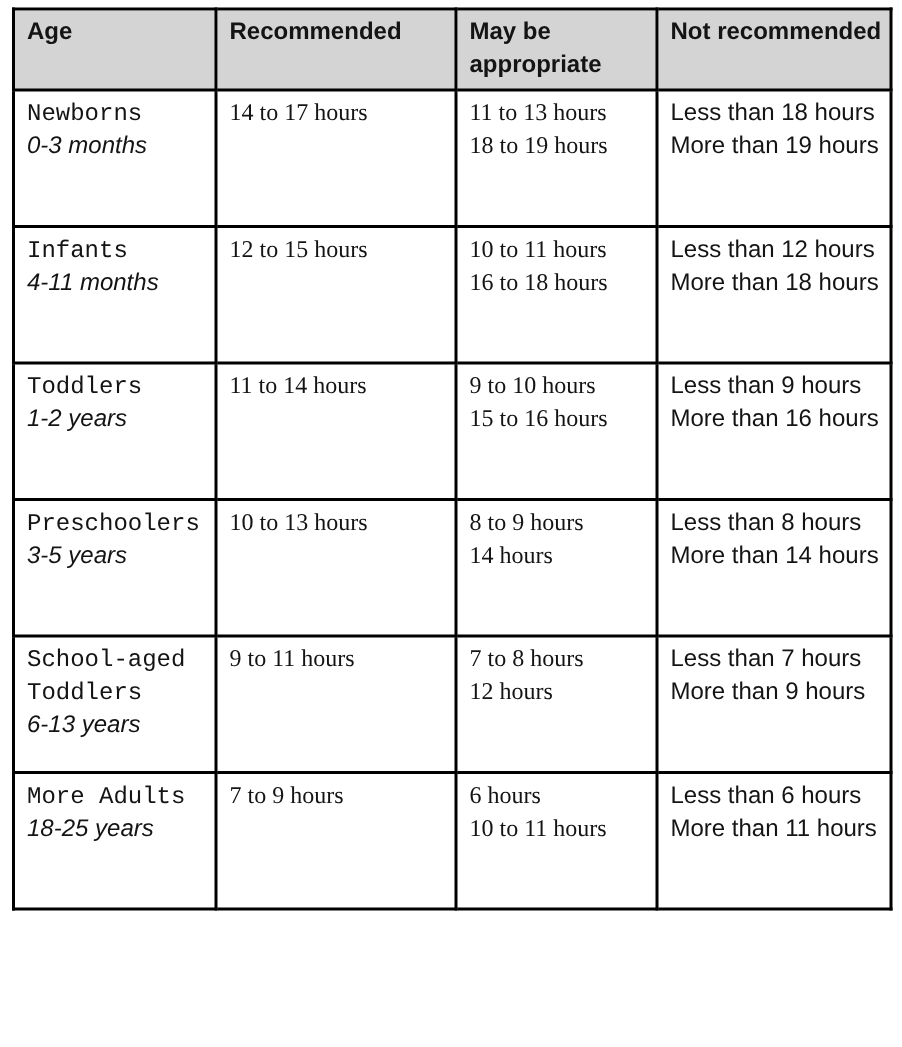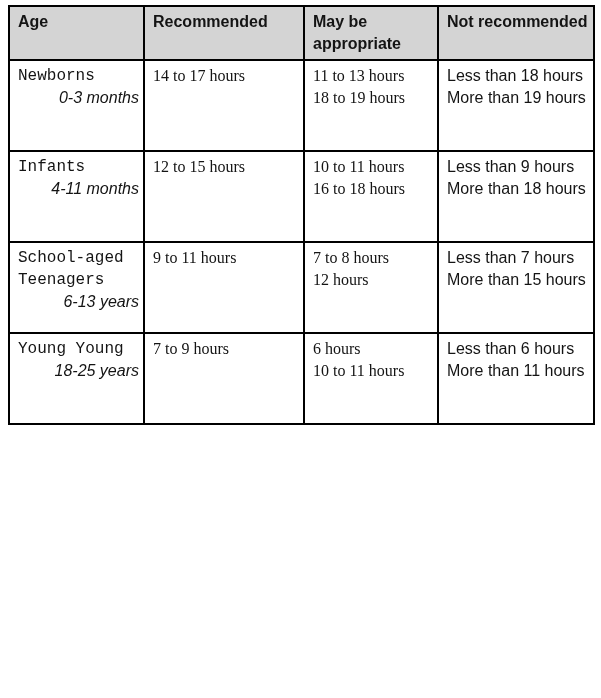--- a/index.html
+++ b/index.html
@@ -42,21 +42,21 @@
     color: var(--text-color);
     overflow: hidden;
   }
   th {
     background: var(--header-bg);
     font-weight: bold;
     height: 47px;
   }
   tr.data-row { height: 91px; }
   .age-group { font-style: normal; font-family: Liberation Mono, monospace; }
-  .age-range { font-style: italic; text-align: right; }
+  .age-range { font-style: italic; }
   .range-line { white-space: nowrap; font-family: Liberation Serif, serif; }
   td.may-cell { padding-right: 4px; }
 </style>
 </head>
 <body>
 
 <div class="table-wrap">
   <table class="sleep-table">
     <colgroup>
       <col class="c-age">
@@ -98,49 +98,83 @@
           <div class="age-range">4-11 months</div>
         </td>
         <td>
           <div class="range-line">12 to 15 hours</div>
         </td>
         <td class="may-cell">
           <div class="range-line">10 to 11 hours</div>
           <div class="range-line">16 to 18 hours</div>
         </td>
         <td>
-          <div>Less than 9 hours</div>
+          <div>Less than 12 hours</div>
           <div>More than 18 hours</div>
         </td>
       </tr>
 
-
+      <tr class="data-row">
+        <td>
+          <div class="age-group">Toddlers</div>
+          <div class="age-range">1-2 years</div>
+        </td>
+        <td>
+          <div class="range-line">11 to 14 hours</div>
+        </td>
+        <td class="may-cell">
+          <div class="range-line">9 to 10 hours</div>
+          <div class="range-line">15 to 16 hours</div>
+        </td>
+        <td>
+          <div>Less than 9 hours</div>
+          <div>More than 16 hours</div>
+        </td>
+      </tr>
 
       <tr class="data-row">
         <td>
-          <div class="age-group">School-aged Teenagers</div>
+          <div class="age-group">Preschoolers</div>
+          <div class="age-range">3-5 years</div>
+        </td>
+        <td>
+          <div class="range-line">10 to 13 hours</div>
+        </td>
+        <td class="may-cell">
+          <div class="range-line">8 to 9 hours</div>
+          <div class="range-line">14 hours</div>
+        </td>
+        <td>
+          <div>Less than 8 hours</div>
+          <div>More than 14 hours</div>
+        </td>
+      </tr>
+
+      <tr class="data-row">
+        <td>
+          <div class="age-group">School-aged Toddlers</div>
           <div class="age-range">6-13 years</div>
         </td>
         <td>
           <div class="range-line">9 to 11 hours</div>
         </td>
         <td class="may-cell">
           <div class="range-line">7 to 8 hours</div>
           <div class="range-line">12 hours</div>
         </td>
         <td>
           <div>Less than 7 hours</div>
-          <div>More than 15 hours</div>
+          <div>More than 9 hours</div>
         </td>
       </tr>
 
 
       <tr class="data-row">
         <td>
-          <div class="age-group">Young Young</div>
+          <div class="age-group">More Adults</div>
           <div class="age-range">18-25 years</div>
         </td>
         <td>
           <div class="range-line">7 to 9 hours</div>
         </td>
         <td class="may-cell">
           <div class="range-line">6 hours</div>
           <div class="range-line">10 to 11 hours</div>
         </td>
         <td>

